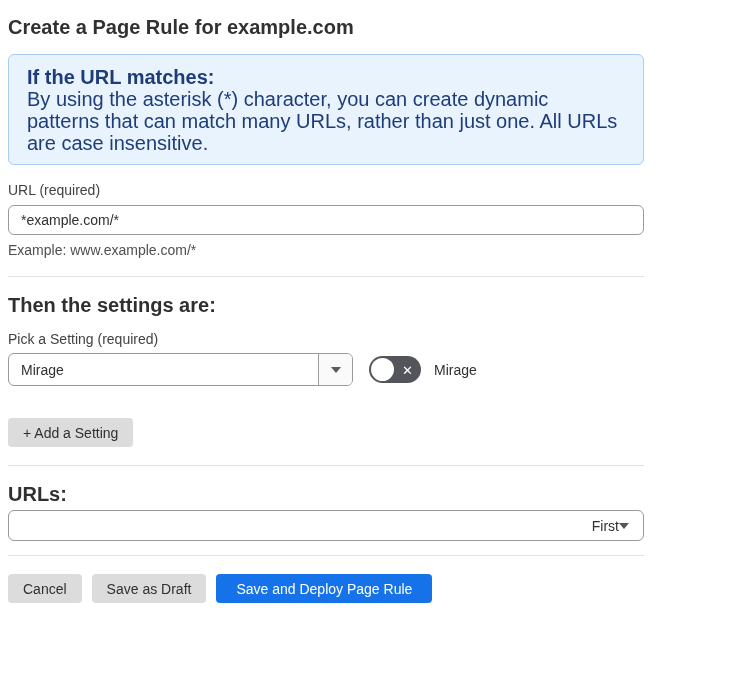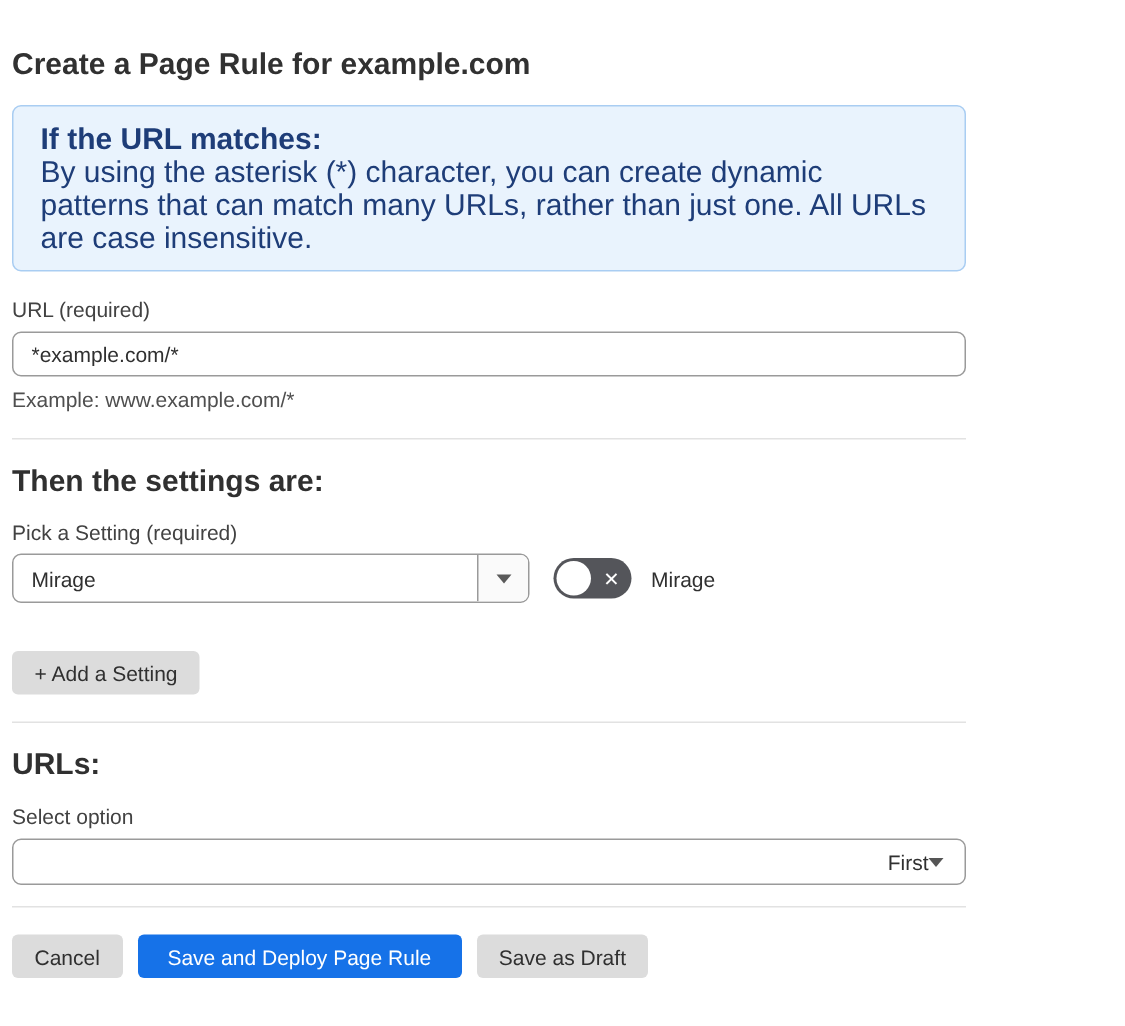--- a/index.html
+++ b/index.html
@@ -3,21 +3,21 @@
 <meta charset="utf-8">
 <style>
   * { box-sizing: border-box; }
   html, body { margin: 0; padding: 0; }
   body {
     width: 750px; height: 684px; overflow: hidden;
     background: #ffffff;
     font-family: "Liberation Sans", sans-serif;
     color: #303030;
   }
-  .page { padding: 24px 8px 0 8px; width: 652px; }
+  .page { padding: 8px 8px 0 8px; width: 652px; }
 
   .page-title {
     margin: 6px 0 0 0;
     font-size: 20px; font-weight: 700; color: #313131;
     line-height: 26px;
   }
 
   .info-box {
     margin-top: 14px;
     background: #e9f3fd;
@@ -181,29 +181,28 @@
     </div>
     <div class="toggle-label">Mirage</div>
   </div>
 
   <button class="btn btn-gray add-setting-btn">+ Add a Setting</button>
 
   <hr class="divider">
 
   <h2 class="section-heading">URLs:</h2>
 
-  <div class="field-label">Select option</div>
 
   <div class="select-full">
     <span>First</span>
     <span class="tri-down-sm"></span>
   </div>
 
 
   <hr class="divider footer-divider">
 
   <div class="footer-row">
     <button class="btn btn-gray">Cancel</button>
+    <button class="btn btn-gray">Save as Draft</button>
     <button class="btn btn-primary">Save and Deploy Page Rule</button>
-    <button class="btn btn-gray">Save as Draft</button>
   </div>
 
 </div>
 
 </body></html>

